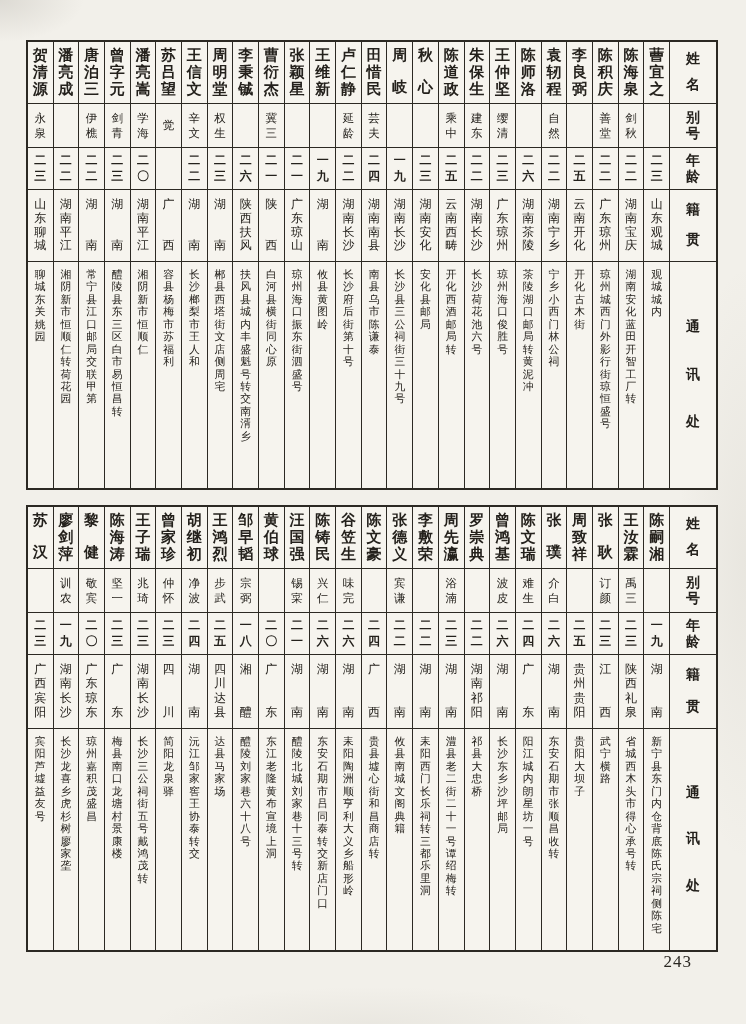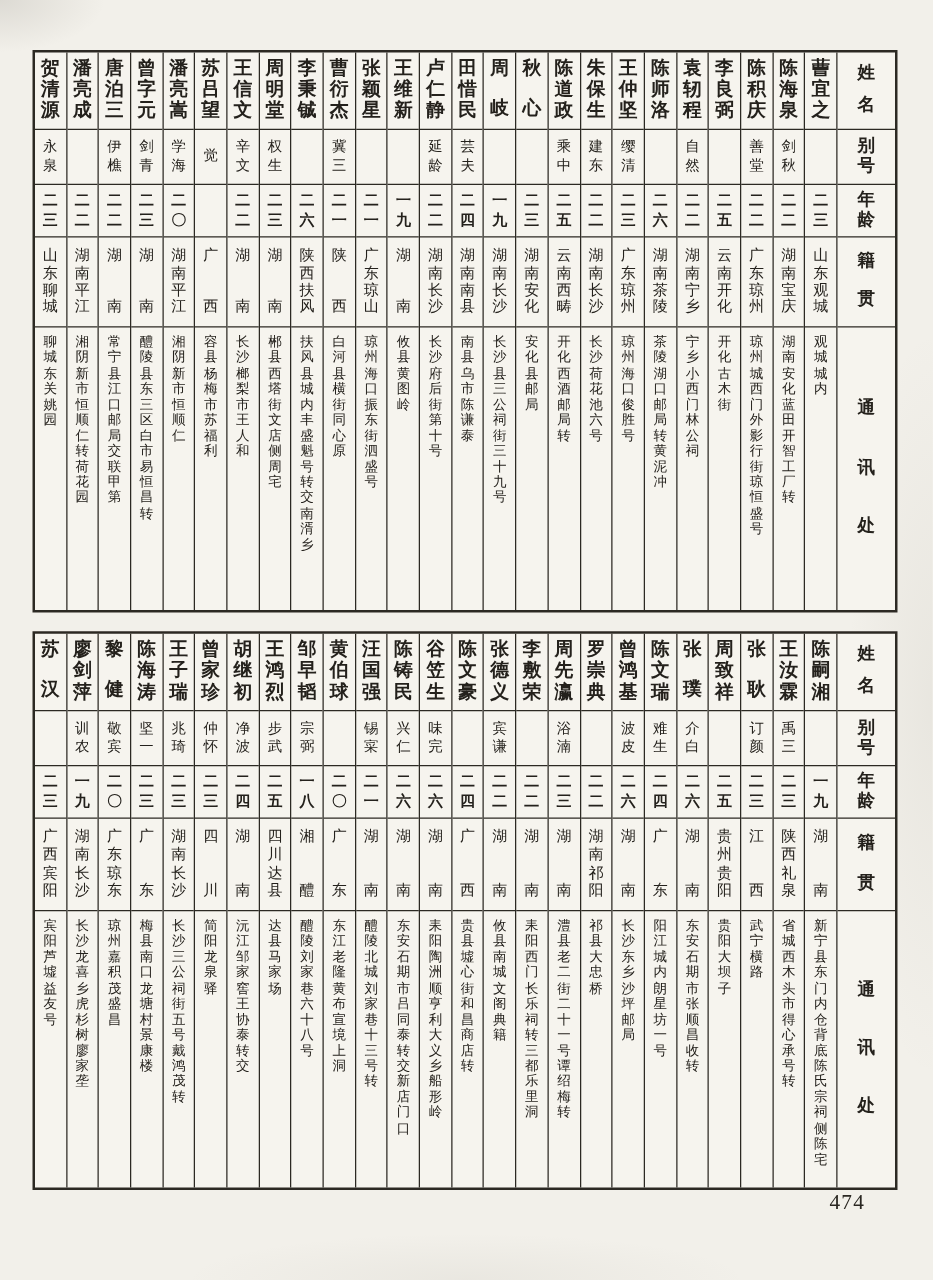--- a/index.html
+++ b/index.html
@@ -1624,13 +1624,13 @@
           <span class="ch">芦</span>
           <span class="ch">墟</span>
           <span class="ch">益</span>
           <span class="ch">友</span>
           <span class="ch">号</span>
         </div>
       </div>
     </section>
 </div>
 
-<div class="page-number">474</div>
+<div class="page-number">243</div>
 
 </body></html>

